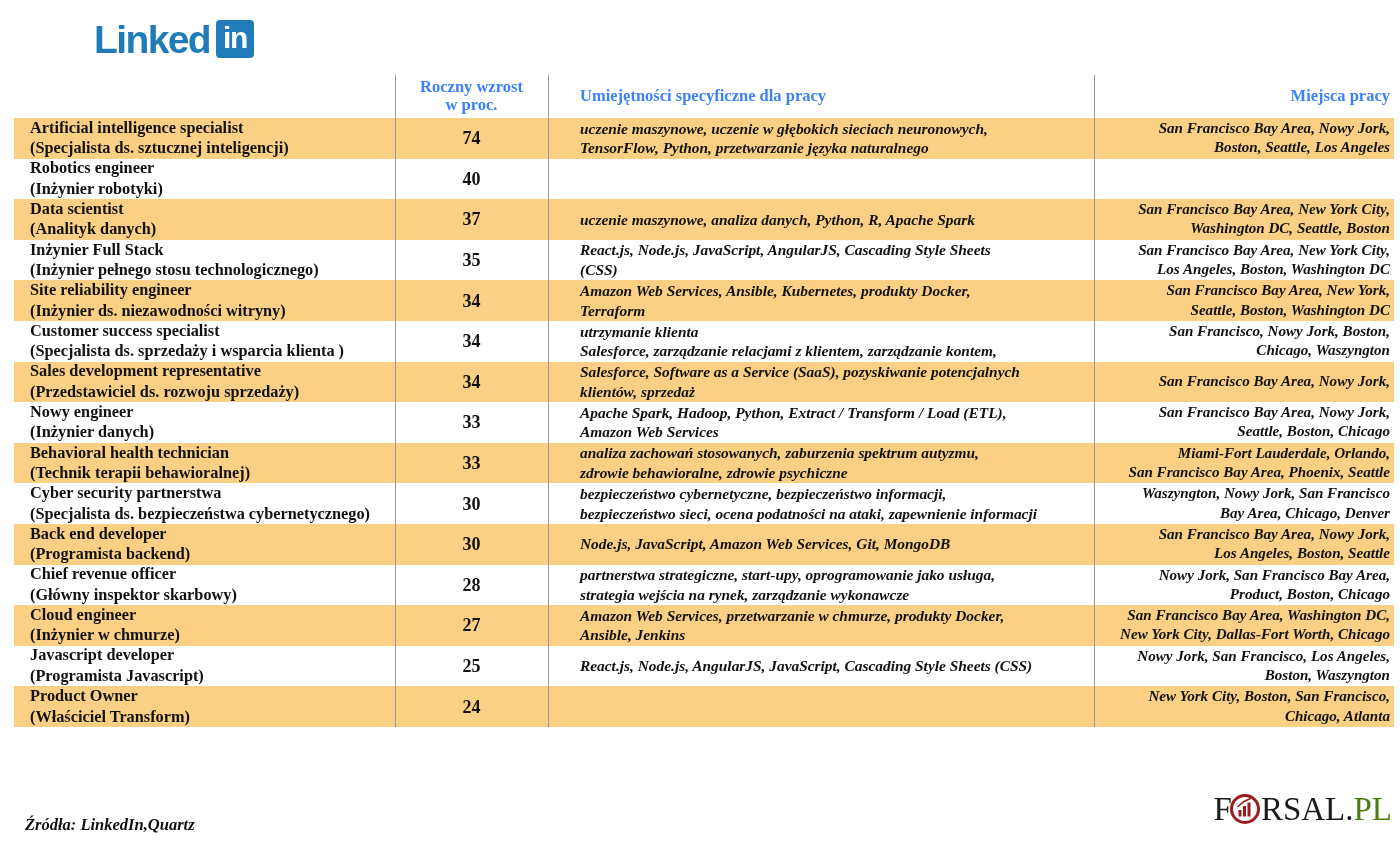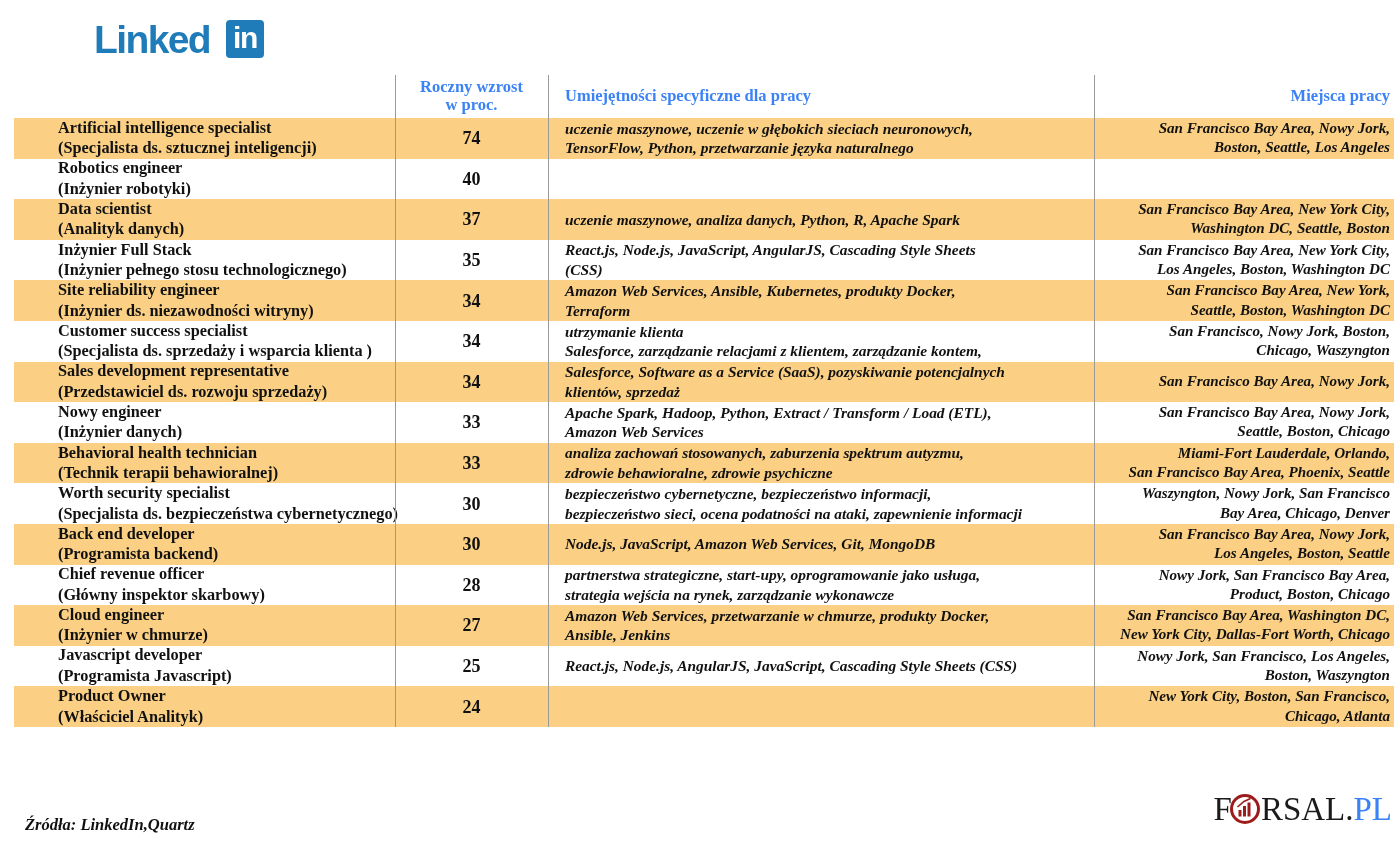--- a/index.html
+++ b/index.html
@@ -36,21 +36,21 @@
     letter-spacing: -1.6px;
     color: #1f7cb9;
     line-height: 1;
     margin-left: 8px;
   }
   .brand-box {
     width: 38px;
     height: 38px;
     background: #1f7cb9;
     border-radius: 4px;
-    margin-left: 16px;
+    margin-left: 6px;
     display: flex;
     align-items: center;
     justify-content: center;
   }
   .brand-box span {
     font-family: "Liberation Sans", "DejaVu Sans", sans-serif;
     font-weight: bold;
     font-size: 30px;
     color: #ffffff;
     line-height: 1;
@@ -80,21 +80,21 @@
   .cell {
     position: relative;
     padding: 0;
     display: flex;
     flex-direction: column;
     justify-content: center;
   }
 
   .c-job    { width: 381px; padding-left: 16px; padding-right: 2px; }
   .c-growth { width: 153px; align-items: center; justify-content: center; }
-  .c-skills { width: 546px; padding-left: 17px; padding-right: 6px; }
+  .c-skills { width: 546px; padding-left: 32px; padding-right: 6px; }
   .c-places { width: 300px; padding-left: 14px; padding-right: 4px; align-items: flex-end; }
 
   
   .c-growth::before,
   .c-skills::before,
   .c-places::before {
     content: "";
     position: absolute;
     left: 0;
     top: 0;
@@ -117,21 +117,20 @@
   }
   .hdr-center { text-align: center; width: 100%; }
 
   .job-line {
     font-family: "Liberation Serif", "DejaVu Serif", serif;
     font-weight: bold;
     font-size: 16.3px;
     color: #111111;
     line-height: 1.26;
     white-space: nowrap;
-    margin-left: 28px;
   }
 
   .growth-val {
     font-family: "Liberation Serif", "DejaVu Serif", serif;
     font-weight: bold;
     font-size: 18px;
     color: #111111;
     line-height: 1;
     text-align: center;
   }
@@ -183,21 +182,21 @@
   .forsal-mark svg { display: block; }
   .forsal-rest {
     font-family: "Liberation Serif", "DejaVu Serif", serif;
     font-size: 33px;
     color: #1b1b1b;
     line-height: 1;
   }
   .forsal-pl {
     font-family: "Liberation Serif", "DejaVu Serif", serif;
     font-size: 33px;
-    color: #3b82f6;
+    color: #4d7c0f;
     line-height: 1;
   }
   .forsal-dot { color: #1b1b1b; }
 </style>
 </head>
 <body>
 
 <div class="page">
 
   <div class="brand-logo">
@@ -364,21 +363,21 @@
           <div class="skill-line">analiza zachowań stosowanych, zaburzenia spektrum autyzmu,</div>
           <div class="skill-line">zdrowie behawioralne, zdrowie psychiczne</div>
         </div>
         <div class="cell c-places">
           <div class="place-line">Miami-Fort Lauderdale, Orlando,</div>
           <div class="place-line">San Francisco Bay Area, Phoenix, Seattle</div>
         </div>
       </div>
       <div class="row data-row even">
         <div class="cell c-job">
-          <div class="job-line">Worth security specialist</div>
+          <div class="job-line">Cyber security partnerstwa</div>
           <div class="job-line">(Specjalista ds. bezpieczeństwa cybernetycznego)</div>
         </div>
         <div class="cell c-growth">
           <div class="growth-val">30</div>
         </div>
         <div class="cell c-skills">
           <div class="skill-line">bezpieczeństwo cybernetyczne, bezpieczeństwo informacji,</div>
           <div class="skill-line">bezpieczeństwo sieci, ocena podatności na ataki, zapewnienie informacji</div>
         </div>
         <div class="cell c-places">
@@ -448,21 +447,21 @@
           <div class="skill-line">React.js, Node.js, AngularJS, JavaScript, Cascading Style Sheets (CSS)</div>
         </div>
         <div class="cell c-places">
           <div class="place-line">Nowy Jork, San Francisco, Los Angeles,</div>
           <div class="place-line">Boston, Waszyngton</div>
         </div>
       </div>
       <div class="row data-row odd">
         <div class="cell c-job">
           <div class="job-line">Product Owner</div>
-          <div class="job-line">(Właściciel Analityk)</div>
+          <div class="job-line">(Właściciel Transform)</div>
         </div>
         <div class="cell c-growth">
           <div class="growth-val">24</div>
         </div>
         <div class="cell c-skills"></div>
         <div class="cell c-places">
           <div class="place-line">New York City, Boston, San Francisco,</div>
           <div class="place-line"> Chicago, Atlanta</div>
         </div>
       </div>

